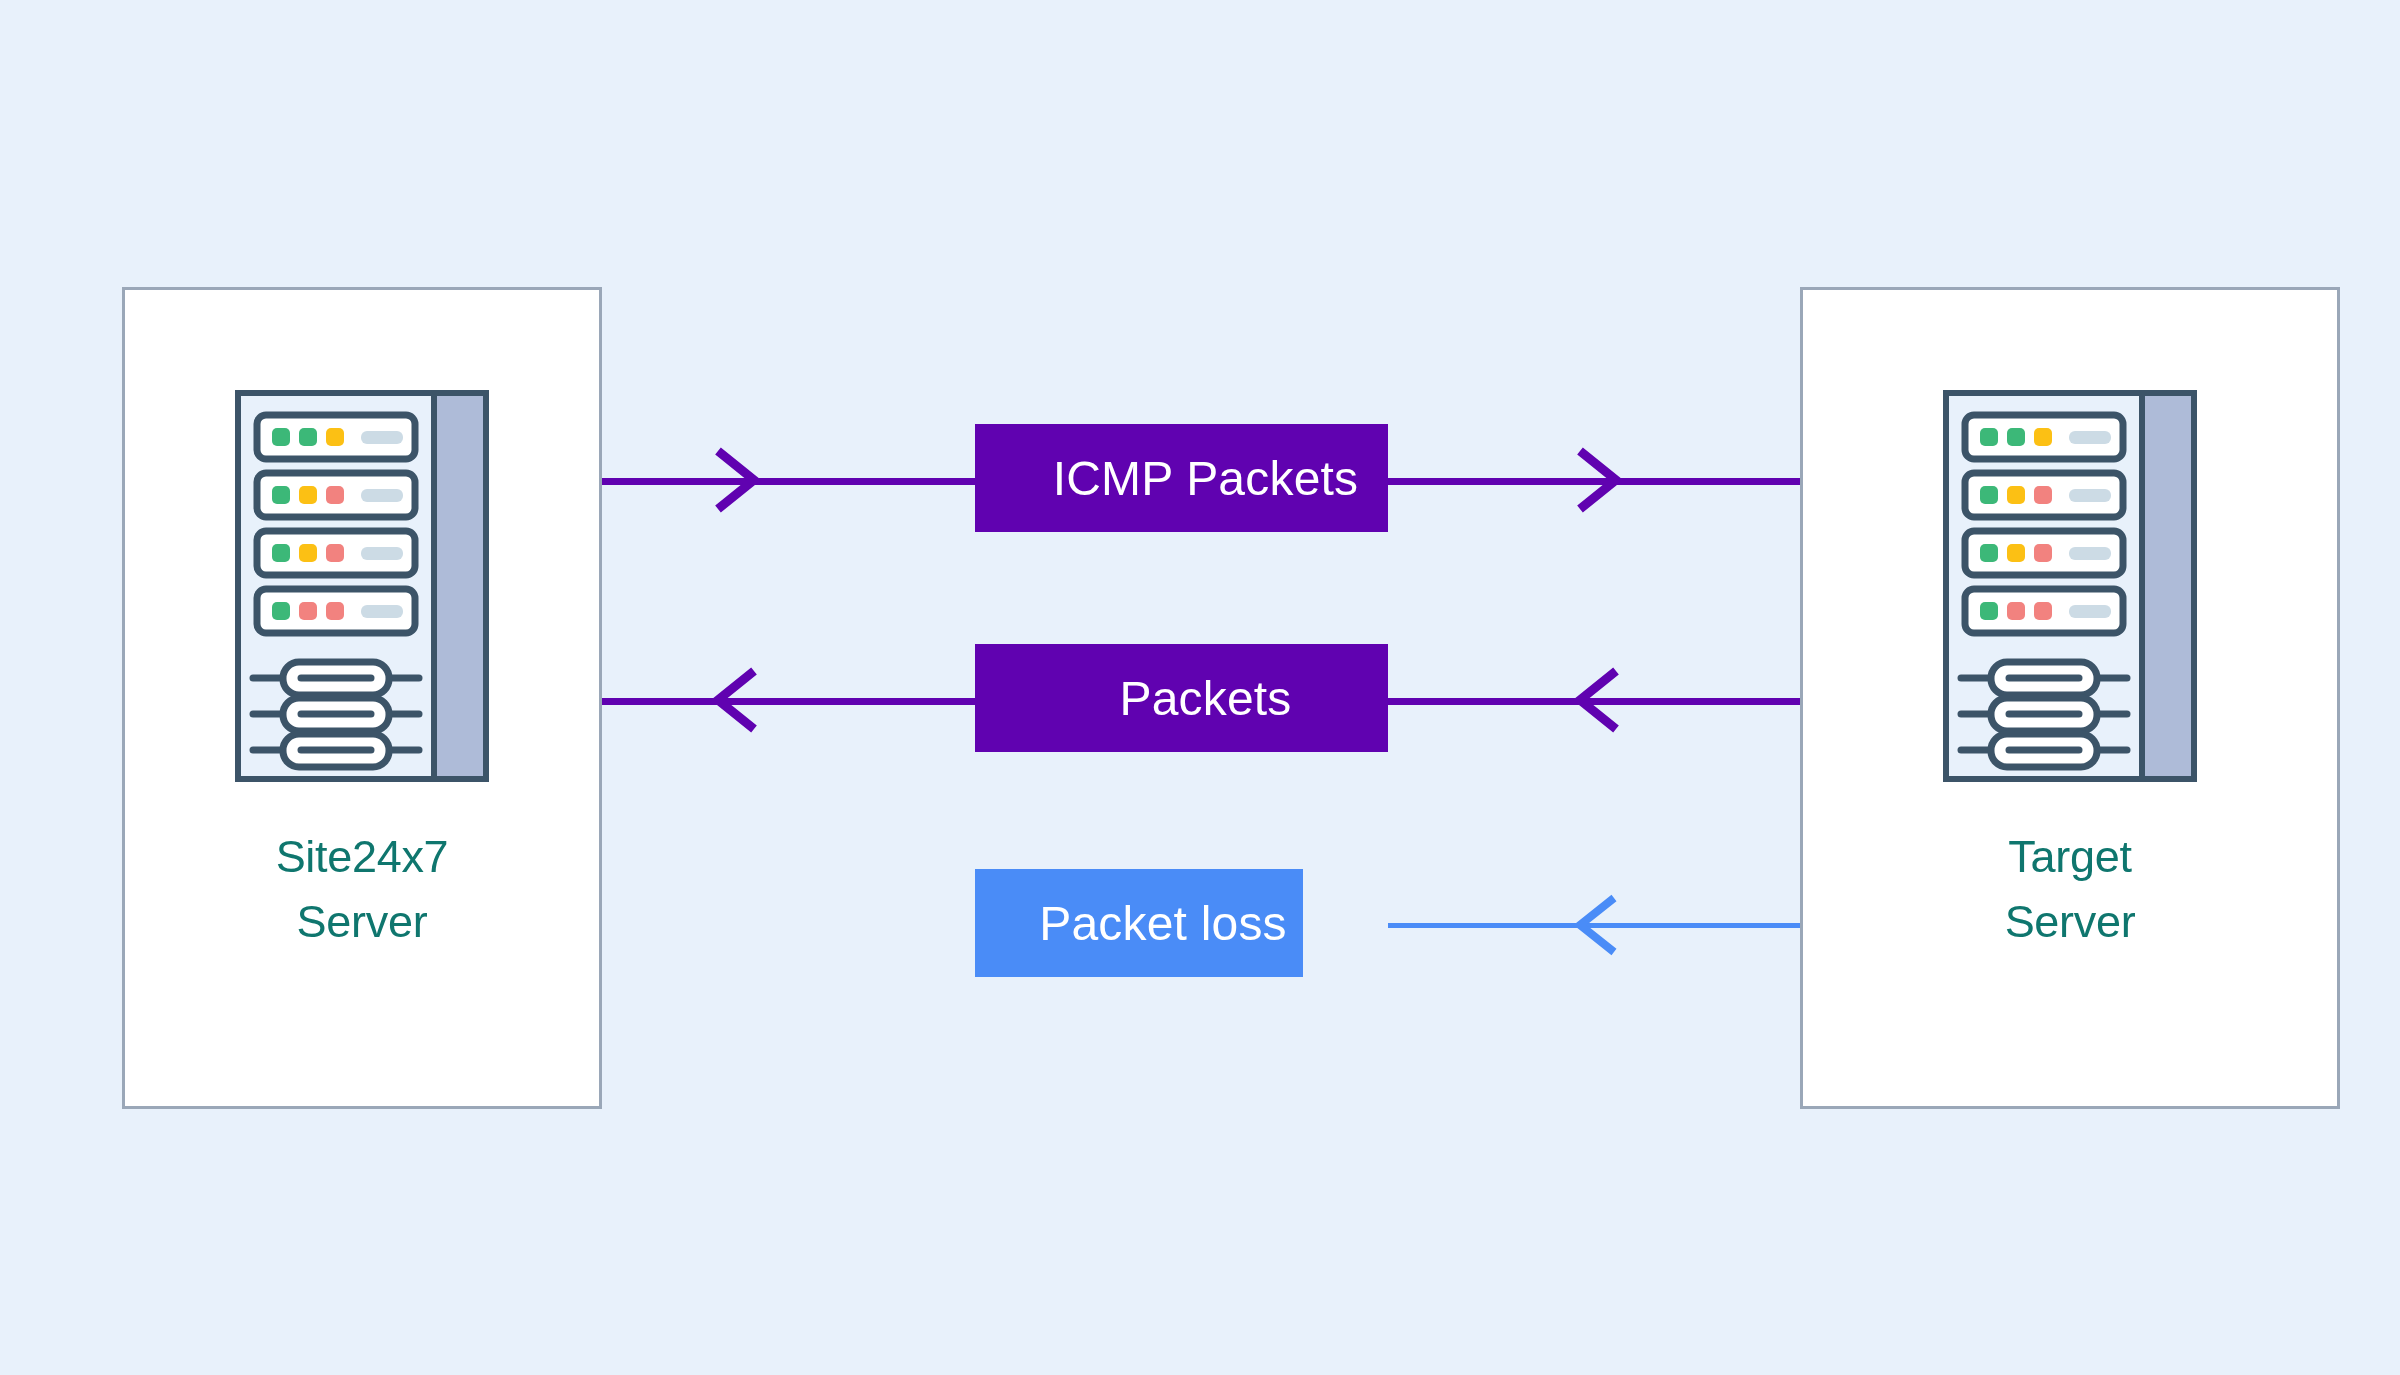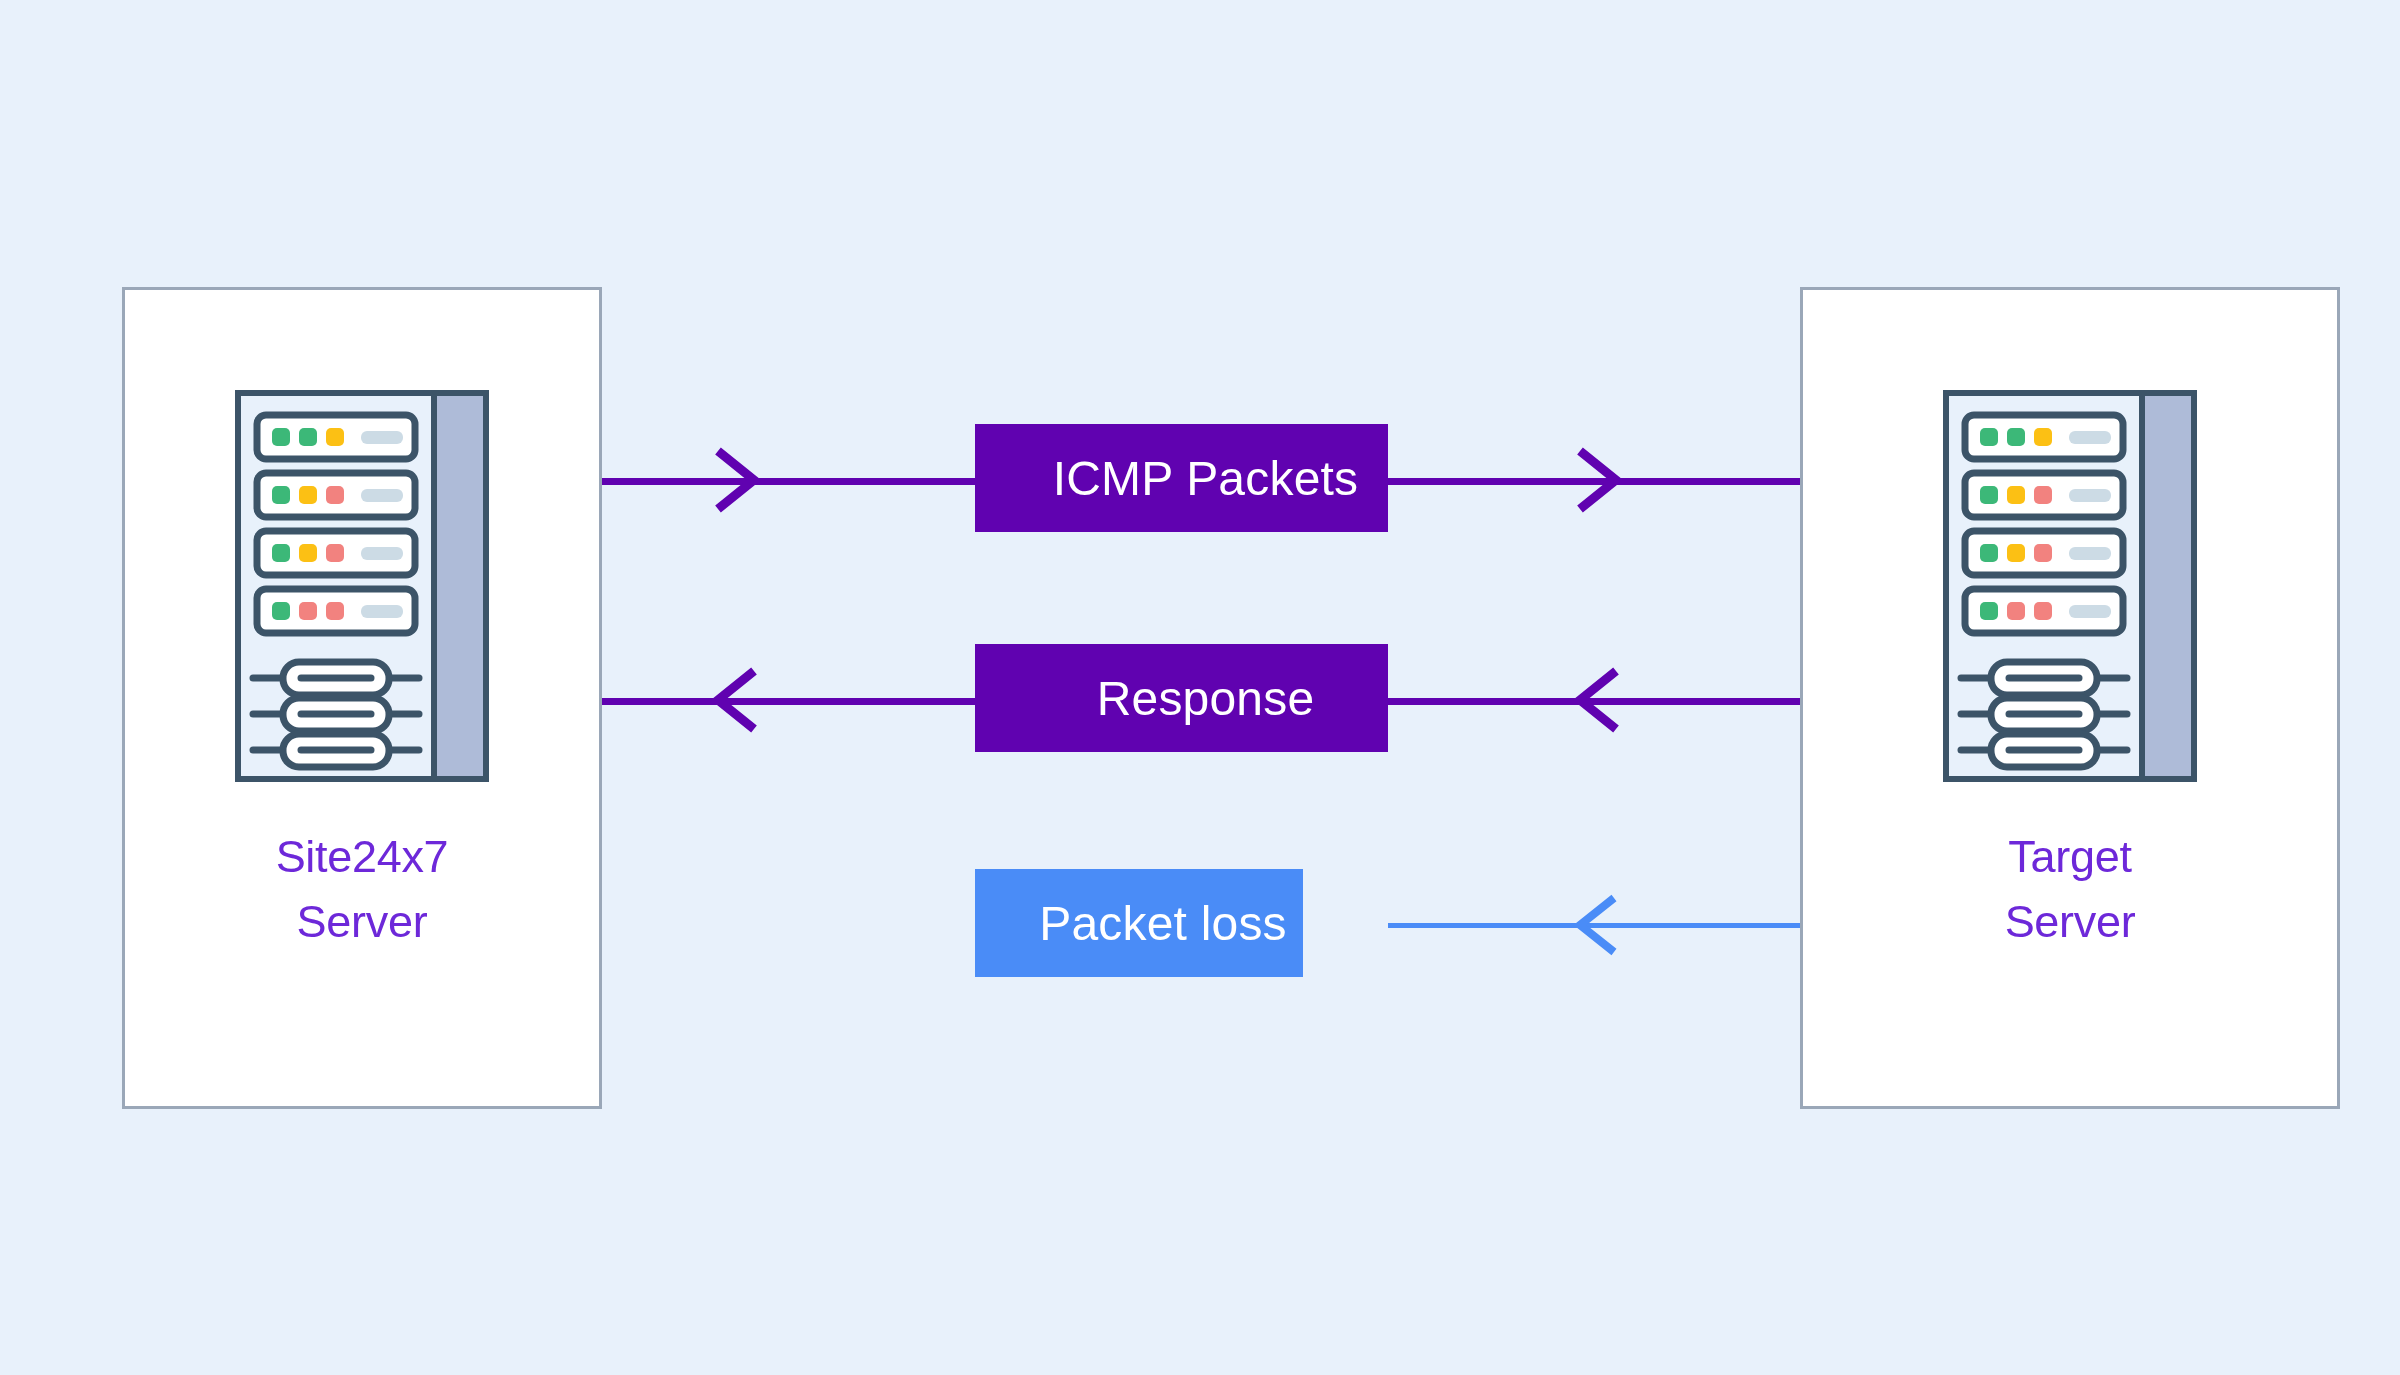--- a/index.html
+++ b/index.html
@@ -37,21 +37,21 @@
     margin-top: 98px;
     width: 258px;
     height: 396px;
   }
 
   .node-label {
     margin-top: 50px;
     text-align: center;
     font-size: 45px;
     line-height: 1.0;
-    color: #6d28d9;
+    color: #0f766e;
     letter-spacing: -0.3px;
     font-weight: 400;
   }
   .node-label .ln { display: block; margin-bottom: 20px; }
 
   
   .flow-line {
     position: absolute;
     height: 0;
     border-top-style: solid;
@@ -100,21 +100,21 @@
   <div class="flow-line purple" style="left:602px; top:698px; width:373px;"></div>
   <div class="flow-line purple" style="left:1388px; top:698px; width:412px;"></div>
 
   <svg class="chev" style="left:710px; top:663px;" width="60" height="74" viewBox="0 0 60 74">
     <polyline points="44,8 8,37 44,66" fill="none" stroke="#6002b0" stroke-width="9" stroke-linecap="butt" stroke-linejoin="miter"></polyline>
   </svg>
   <svg class="chev" style="left:1572px; top:663px;" width="60" height="74" viewBox="0 0 60 74">
     <polyline points="44,8 8,37 44,66" fill="none" stroke="#6002b0" stroke-width="9" stroke-linecap="butt" stroke-linejoin="miter"></polyline>
   </svg>
 
-  <div class="flow-label purple" style="left:975px; top:644px; width:413px; height:108px;">Response</div>
+  <div class="flow-label purple" style="left:975px; top:644px; width:413px; height:108px;">Packets</div>
 
   <div class="flow-line blue" style="left:1388px; top:923px; width:412px;"></div>
 
   <svg class="chev" style="left:1572px; top:890px;" width="58" height="70" viewBox="0 0 58 70">
     <polyline points="42,8 8,35 42,62" fill="none" stroke="#4a8cf7" stroke-width="8" stroke-linecap="butt" stroke-linejoin="miter"></polyline>
   </svg>
 
   <div class="flow-label blue" style="left:975px; top:869px; width:328px; height:108px;">Packet loss</div>
 
   <div class="node-card" id="node-left">

